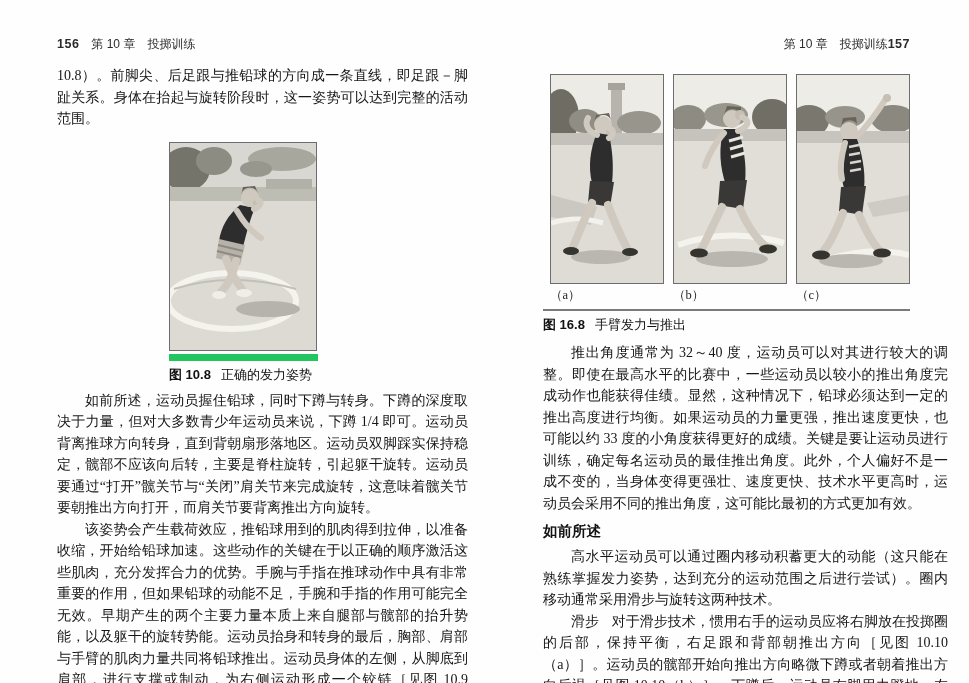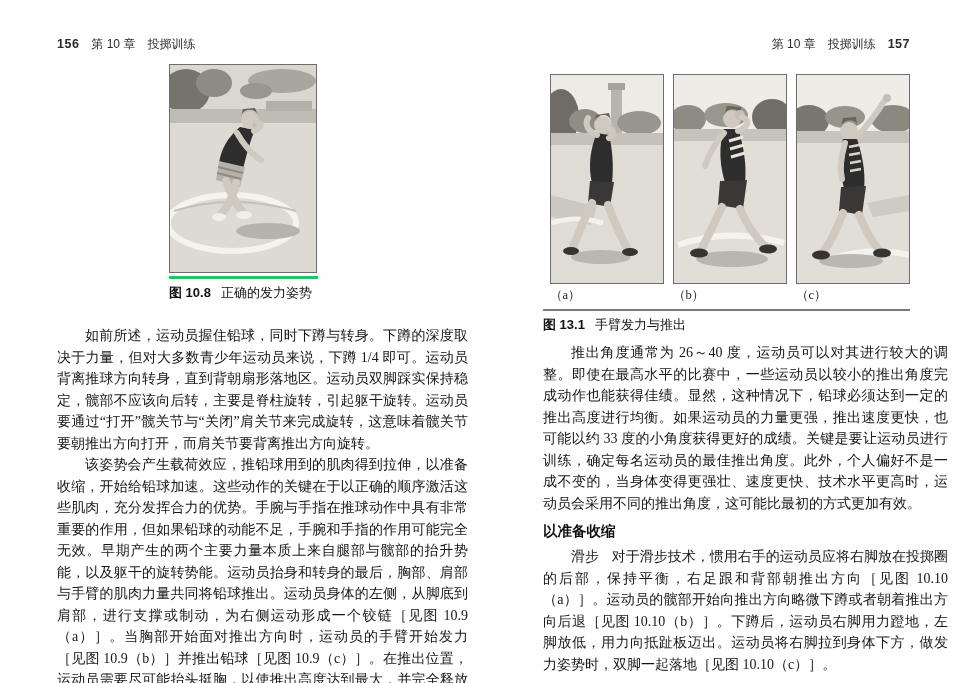--- a/index.html
+++ b/index.html
@@ -14,71 +14,72 @@
   .col-left  { left:57px;  width:411px; }
   .col-right { left:543px; width:405px; }
 
   
   .running-head { font-size:12px; line-height:16px; color:#2b2b2b;
                   font-family:"Liberation Sans","DejaVu Sans",sans-serif;
                   display:flex; align-items:baseline; }
   .running-head .pagenum { font-weight:bold; font-size:12.5px; letter-spacing:0.5px; }
   .col-left  .running-head .pagenum { margin-right:12px; }
   .col-right .running-head { justify-content:flex-end; padding-right:38px; }
-  .col-right .running-head .pagenum { margin-left:12px; }
+  .col-right .running-head .pagenum { }
 
   
   p.body { font-size:14px; line-height:21.5px; text-align:justify; color:#161616; }
   p.indent { text-indent:2em; }
   .lead-bold { font-weight:normal; }
   .lead-gap { display:inline-block; width:0.9em; }
 
   h3.section { font-size:14.5px; line-height:21px; font-weight:bold; margin:7px 0 4px 0;
                font-family:"Liberation Sans","DejaVu Sans",sans-serif; color:#111; }
 
   
   .fig { }
   .photo-frame { border:1px solid #6d6d6d; background:#e9e8e4; }
   .caption { font-size:13px; line-height:17px; color:#111; }
   .caption .cap-label { font-weight:bold;
         font-family:"Liberation Sans","DejaVu Sans",sans-serif; }
   .caption .cap-title { margin-left:10px;text-align:right; }
 
   
   .fig-left { width:148px; margin:12px 0 0 112px; }
-  .fig-left .caption { border-top:3px solid #22c55e; margin-top:3px; padding-top:5px; width:149px; }
+  .fig-left .caption { border-top:7px solid #22c55e; margin-top:3px; padding-top:5px; width:149px; }
 
   
   .fig-right { margin-top:22px; }
   .photo-row { display:flex; padding-left:7px; }
   .photo-row .photo-frame { width:114px; height:210px; }
   .photo-row .photo-frame + .photo-frame { margin-left:9px; }
   .label-row { display:flex; padding-left:7px; margin-top:3px; }
   .label-row span { width:114px; font-size:12.5px; color:#222; }
   .label-row span + span { margin-left:9px; }
   .fig-right .caption { width:367px; border-top:2px solid #7a7a7a; margin-top:5px; padding-top:5px; }
 
   .col-left  p.first { margin-top:13px; }
-  .col-left  .fig-left + p.body { margin-top:24px; }
+  .col-left  .fig-left + p.body { margin-top:7px; }
   .col-right .fig-right + p.body { margin-top:9px; }
 
   svg { display:block; }
 </style>
 </head>
 <body>
 
 <div class="spread">
 
   <div class="page-col col-left">
 
     <div class="running-head">
       <span class="pagenum">156</span>
       <span>第 10 章　投掷训练</span>
     </div>
 
+    <p class="body first">10.8）。前脚尖、后足跟与推铅球的方向成一条直线，即足跟－脚趾关系。身体在抬起与旋转阶段时，这一姿势可以达到完整的活动范围。</p>
 
     <figure class="fig fig-left">
       <div class="photo-frame">
         <svg width="146" height="207" viewBox="0 0 146 207">
           <rect width="146" height="207" fill="#e9e8e3"></rect>
           <rect y="0" width="146" height="46" fill="#d8d7d1"></rect>
           <ellipse cx="16" cy="26" rx="24" ry="22" fill="#75746b"></ellipse>
           <ellipse cx="44" cy="18" rx="18" ry="14" fill="#8d8c83"></ellipse>
           <ellipse cx="112" cy="16" rx="34" ry="12" fill="#a8a79e"></ellipse>
           <ellipse cx="86" cy="26" rx="16" ry="8" fill="#98978e"></ellipse>
@@ -212,25 +213,26 @@
 
       </div>
 
       <div class="label-row">
         <span>（a）</span>
         <span>（b）</span>
         <span>（c）</span>
       </div>
 
       <figcaption class="caption">
-        <span class="cap-label">图 13.1</span><span class="cap-title">手臂发力与推出</span>
+        <span class="cap-label">图 16.8</span><span class="cap-title">手臂发力与推出</span>
       </figcaption>
     </figure>
 
-    <p class="body indent">推出角度通常为 26～40 度，运动员可以对其进行较大的调整。即使在最高水平的比赛中，一些运动员以较小的推出角度完成动作也能获得佳绩。显然，这种情况下，铅球必须达到一定的推出高度进行均衡。如果运动员的力量更强，推出速度更快，也可能以约 33 度的小角度获得更好的成绩。关键是要让运动员进行训练，确定每名运动员的最佳推出角度。此外，个人偏好不是一成不变的，当身体变得更强壮、速度更快、技术水平更高时，运动员会采用不同的推出角度，这可能比最初的方式更加有效。</p>
-
-    <h3 class="section">以准备收缩</h3>
-
+    <p class="body indent">推出角度通常为 32～40 度，运动员可以对其进行较大的调整。即使在最高水平的比赛中，一些运动员以较小的推出角度完成动作也能获得佳绩。显然，这种情况下，铅球必须达到一定的推出高度进行均衡。如果运动员的力量更强，推出速度更快，也可能以约 33 度的小角度获得更好的成绩。关键是要让运动员进行训练，确定每名运动员的最佳推出角度。此外，个人偏好不是一成不变的，当身体变得更强壮、速度更快、技术水平更高时，运动员会采用不同的推出角度，这可能比最初的方式更加有效。</p>
+
+    <h3 class="section">如前所述</h3>
+
+    <p class="body indent">高水平运动员可以通过圈内移动积蓄更大的动能（这只能在熟练掌握发力姿势，达到充分的运动范围之后进行尝试）。圈内移动通常采用滑步与旋转这两种技术。</p>
 
     <p class="body indent"><span class="lead-bold">滑步</span><span class="lead-gap"></span><span>对于滑步技术，惯用右手的运动员应将右脚放在投掷圈的后部，保持平衡，右足跟和背部朝推出方向［见图 10.10（a）］。运动员的髋部开始向推出方向略微下蹲或者朝着推出方向后退［见图 10.10（b）］。下蹲后，运动员右脚用力蹬地，左脚放低，用力向抵趾板迈出。运动员将右脚拉到身体下方，做发力姿势时，双脚一起落地［见图 10.10（c）］。</span></p>
 
   </div>
 </div>
 
 </body></html>

